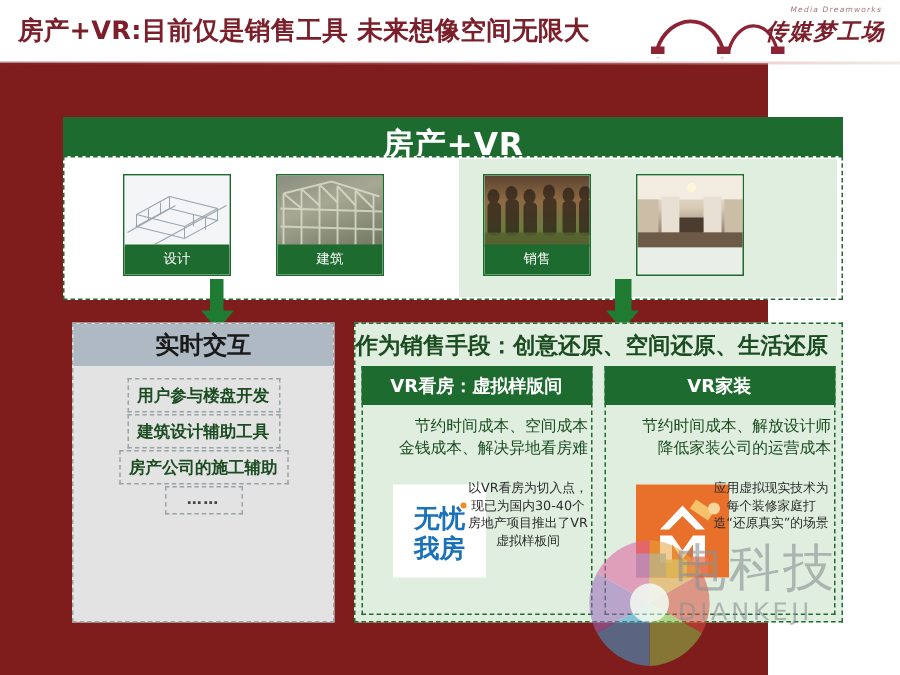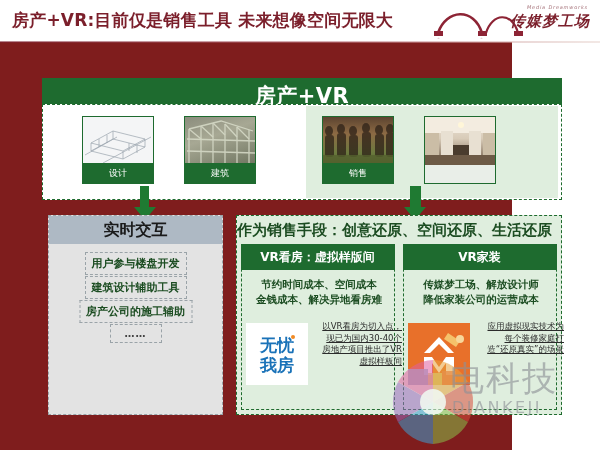--- a/index.html
+++ b/index.html
@@ -163,34 +163,33 @@
   .col-head {
     position: absolute; left: -1.5px; top: -1.5px;
     width: 154px; height: 26px;
     background: #1e6b2f; color: #ffffff;
     font-size: 12px; font-weight: bold;
     text-align: center; line-height: 26px;
     white-space: nowrap;
   }
   .col-desc {
     position: absolute; left: 4px; top: 32px; width: 146px;
-    font-size: 10.5px; font-weight: bold; color: #1c4d22;
-    text-align: center; line-height: 15px;
+    font-size: 10.5px; font-weight: normal; color: #1c4d22;
+    text-align: right; line-height: 15px;
   }
   .col-bottom { position: absolute; left: 4px; top: 76px; width: 146px; height: 84px; }
   .logo-box {
-    position: absolute; left: 0; top: 2px;
+    position: absolute; left: 16px; top: 2px;
     width: 62px; height: 62px;
     background: #ffffff;
   }
   .blurb {
-    position: absolute; left: 76px; top: 0; width: 80px;
+    position: absolute; left: 66px; top: 0; width: 80px;
     font-size: 8.5px; color: #2b2b2b; line-height: 11.5px;
-    text-align: right;
-    text-decoration: underline;
+    text-align: center;
   }
 
   
   .wy { position: relative; width: 100%; height: 100%; }
   .wy .l1, .wy .l2 {
     position: absolute; left: 0; width: 100%;
     text-align: center; font-weight: bold; color: #1a72b8;
     font-size: 17px; letter-spacing: 0px;
   }
   .wy .l1 { top: 11px; }
@@ -366,21 +365,21 @@
             <div class="l2">我房</div>
             <div class="dot"></div>
           </div>
         </div>
         <div class="blurb">以VR看房为切入点，现已为国内30-40个房地产项目推出了VR虚拟样板间</div>
       </div>
     </div>
 
     <div class="col" id="col-right">
       <div class="col-head">VR家装</div>
-      <div class="col-desc" style="white-space:pre-line">传媒梦工场、解放设计师
+      <div class="col-desc" style="white-space:pre-line">节约时间成本、解放设计师
 降低家装公司的运营成本</div>
       <div class="col-bottom">
         <div class="logo-box">
           <div class="mi">
             <svg width="62" height="62" viewBox="0 0 62 62">
               <path d="M31 14 L46 30 L40 30 L31 21 L22 30 L16 30 Z" fill="#ffffff"></path>
               <path d="M16 34 L24 34 L24 52 L16 52 Z" fill="#ffffff"></path>
               <path d="M38 34 L46 34 L46 52 L38 52 Z" fill="#ffffff"></path>
               <path d="M24 34 L31 44 L38 34 L38 40 L31 50 L24 40 Z" fill="#ffffff"></path>
               <path d="M40 10 L52 18 L48 24 L36 16 Z" fill="#f5c26b"></path>

